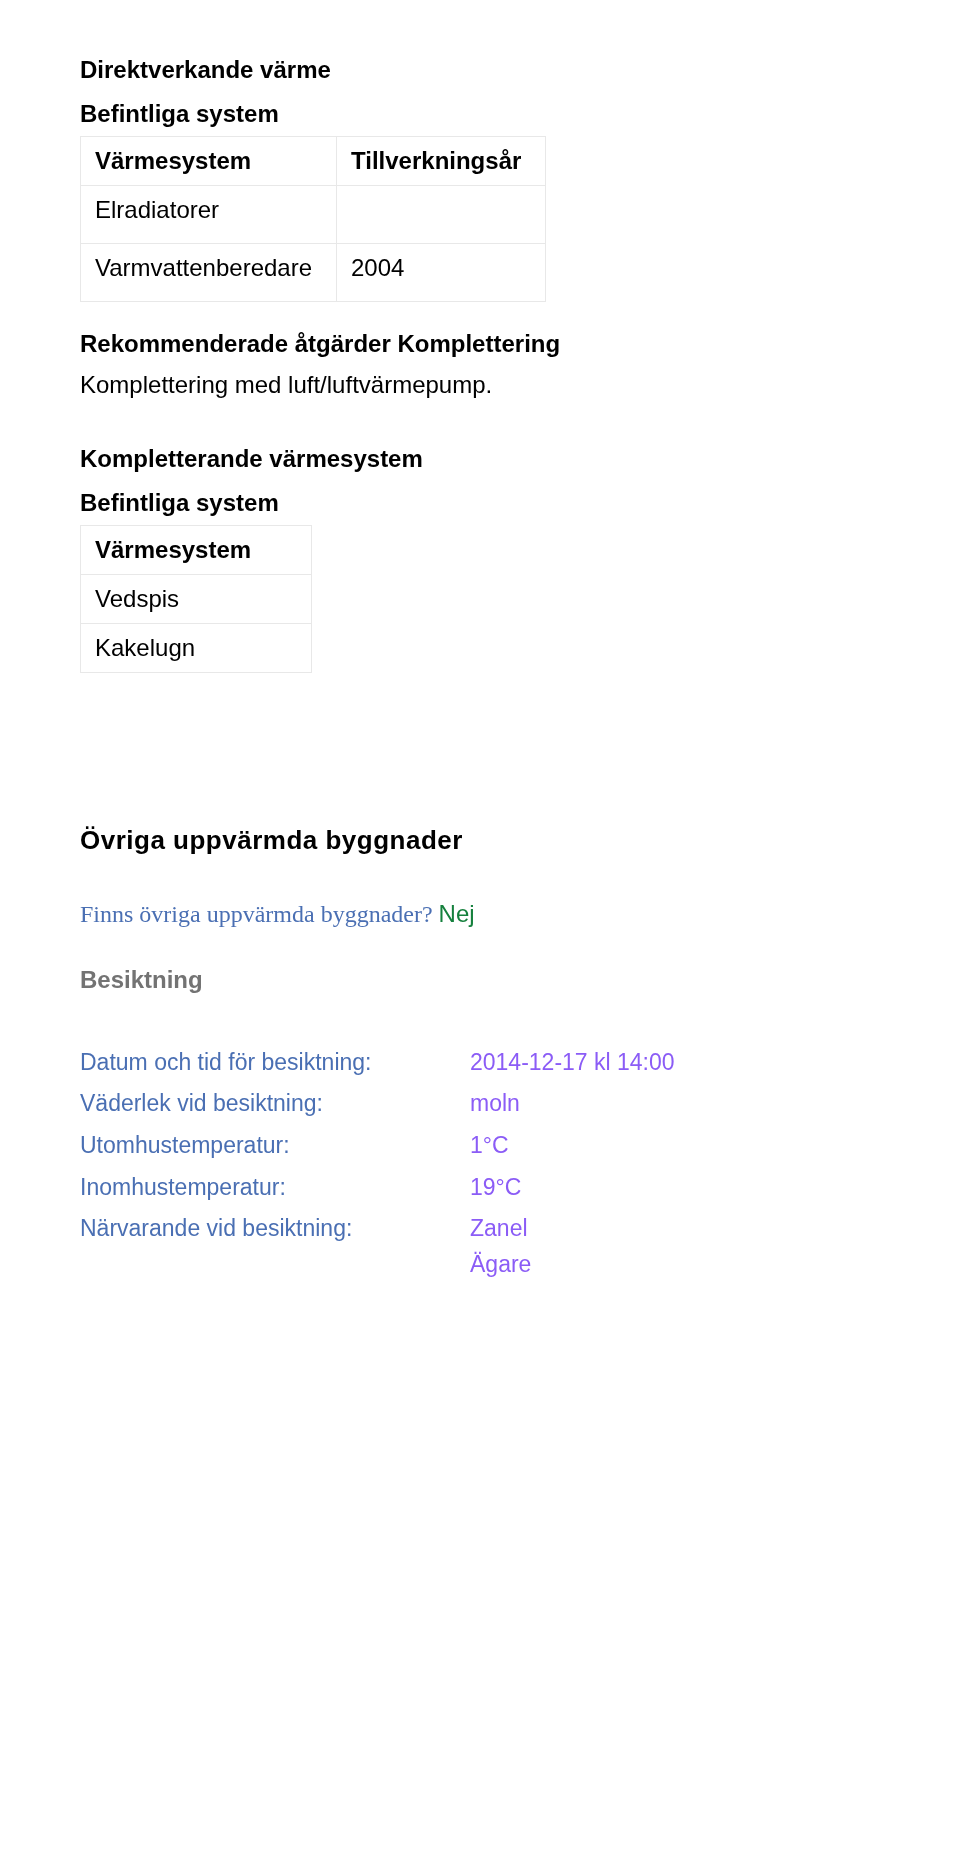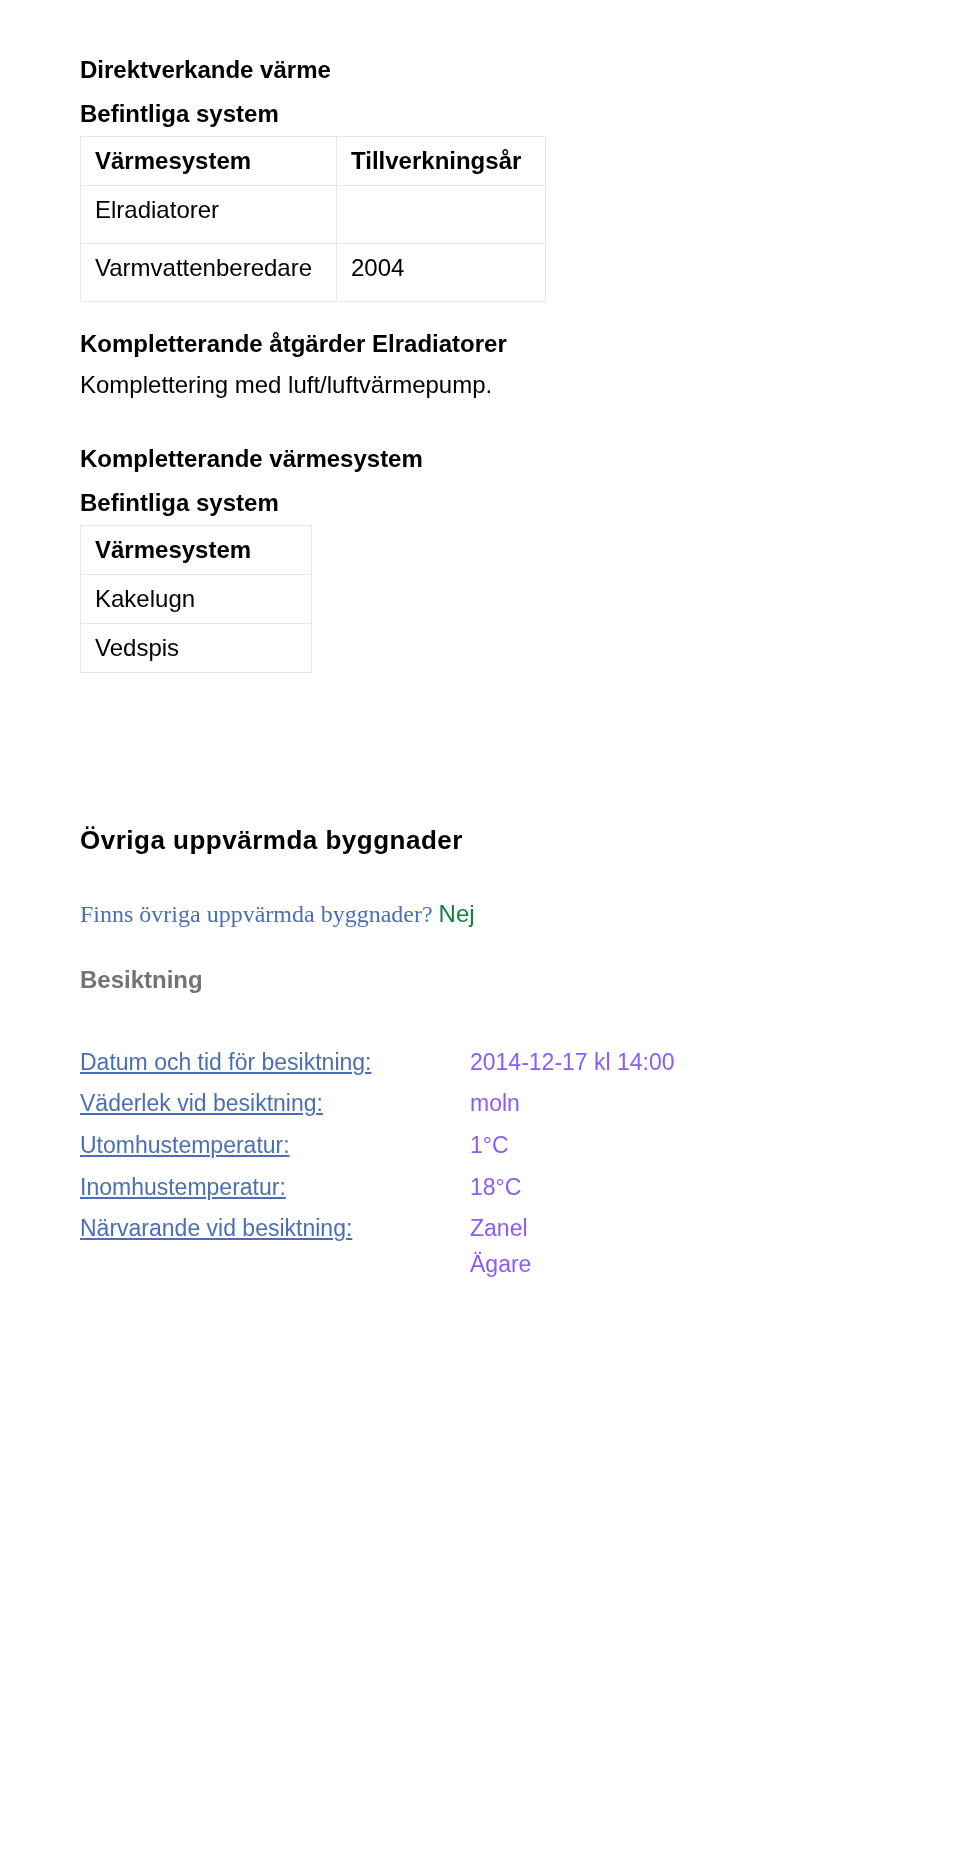--- a/index.html
+++ b/index.html
@@ -88,21 +88,20 @@
   table.kv {
     border-collapse: collapse;
     font-size: 23px;
     line-height: 1.55;
   }
   table.kv td.k {
     color: #4a6fb3;
     padding: 3px 10px 3px 0;
     vertical-align: top;
     min-width: 380px;
-    text-decoration: underline;
   }
   table.kv td.v {
     color: #8b5cf6;
     padding: 3px 0 3px 0;
     vertical-align: top;
   }
   .spacer {
     height: 110px;
   }
 </style>
@@ -125,36 +124,36 @@
       <td>Elradiatorer</td>
       <td></td>
     </tr>
     <tr>
       <td>Varmvattenberedare</td>
       <td>2004</td>
     </tr>
   </tbody>
     </table>
 
-  <h3 class="sub">Kompletterande åtgärder Elradiatorer</h3>
+  <h3 class="sub">Rekommenderade åtgärder Komplettering</h3>
   <p class="body">Komplettering med luft/luftvärmepump.</p>
 
   <h3 class="sub">Kompletterande värmesystem</h3>
   <h3 class="sub2">Befintliga system</h3>
 
   <table class="single">
     <tbody>
         <tr>
       <th>Värmesystem</th>
     </tr>
     <tr>
-      <td>Kakelugn</td>
+      <td>Vedspis</td>
     </tr>
     <tr>
-      <td>Vedspis</td>
+      <td>Kakelugn</td>
     </tr>
   </tbody>
     </table>
 
   <div class="spacer"></div>
 
   <h2 class="section">Övriga uppvärmda byggnader</h2>
   <div class="ovr-line">
     <span class="ovr-label">Finns övriga uppvärmda byggnader? </span><span class="ovr-value">Nej</span>
   </div>
@@ -170,21 +169,21 @@
     <tr>
       <td class="k">Väderlek vid besiktning:</td>
       <td class="v">moln</td>
     </tr>
     <tr>
       <td class="k">Utomhustemperatur:</td>
       <td class="v">1°C</td>
     </tr>
     <tr>
       <td class="k">Inomhustemperatur:</td>
-      <td class="v">18°C</td>
+      <td class="v">19°C</td>
     </tr>
     <tr>
       <td class="k">Närvarande vid besiktning:</td>
       <td class="v" style="white-space:pre-line">Zanel
 Ägare</td>
     </tr>
   </tbody>
     </table>
 
 </div>

